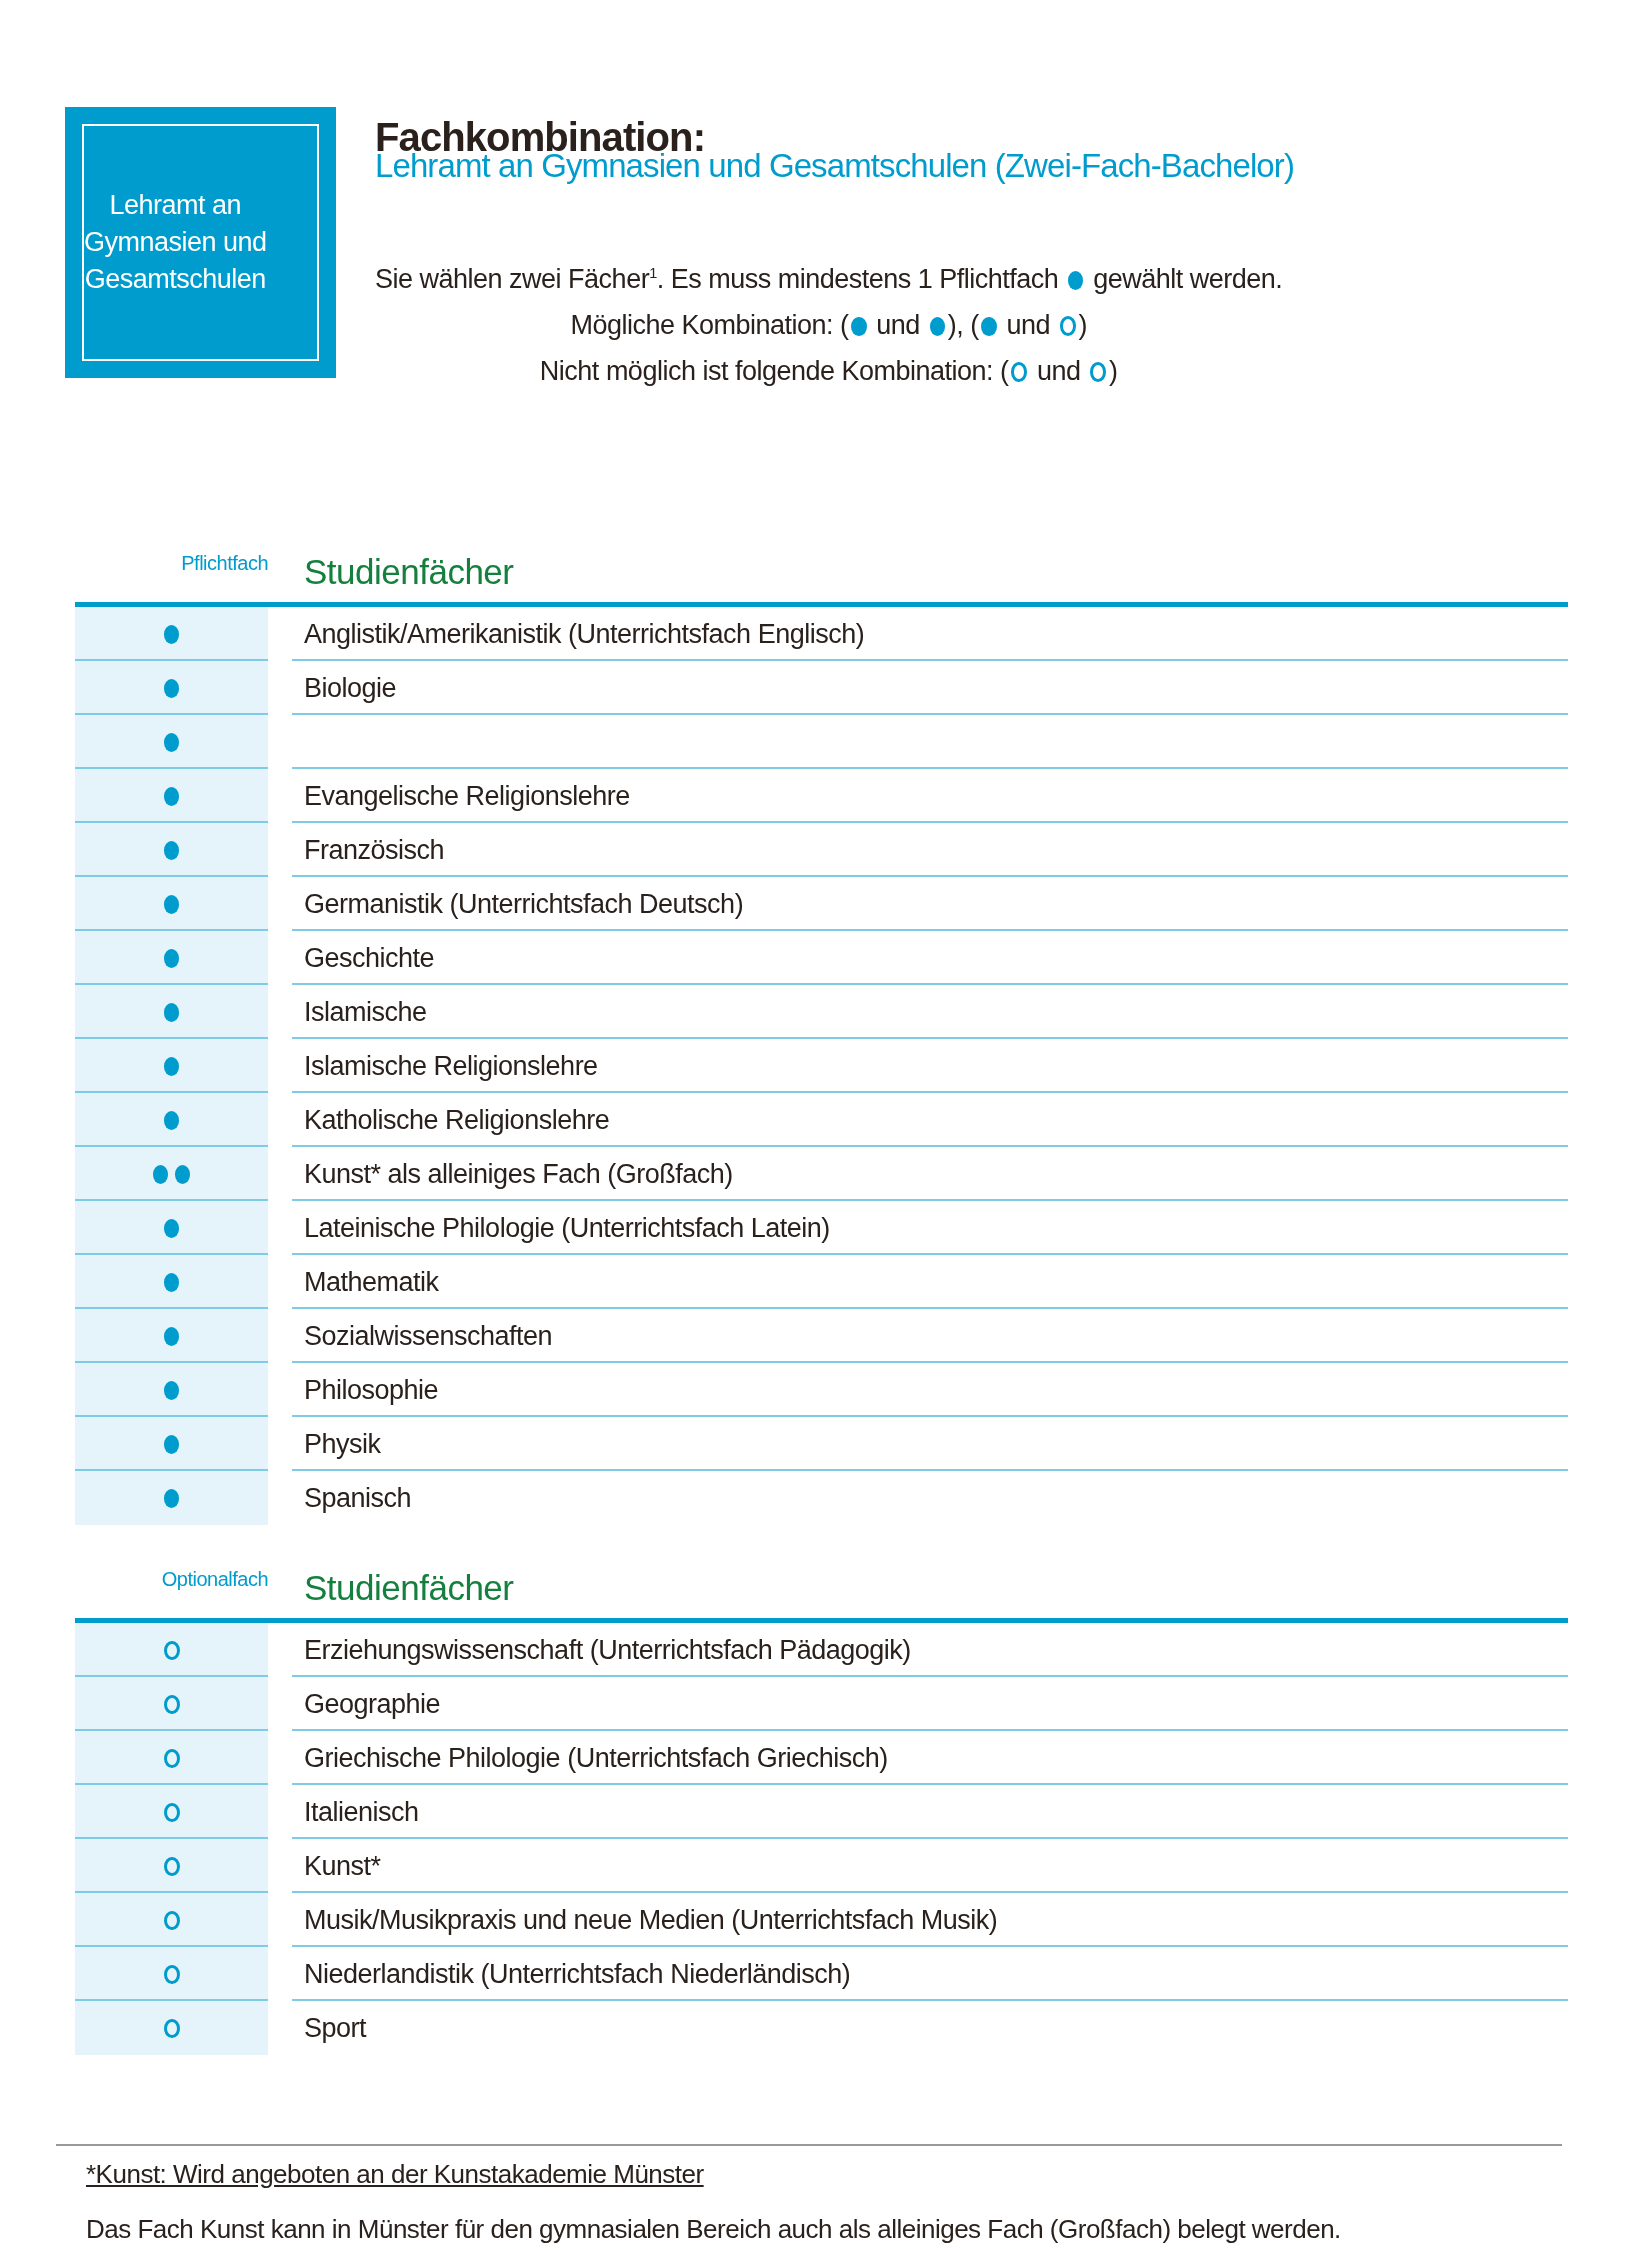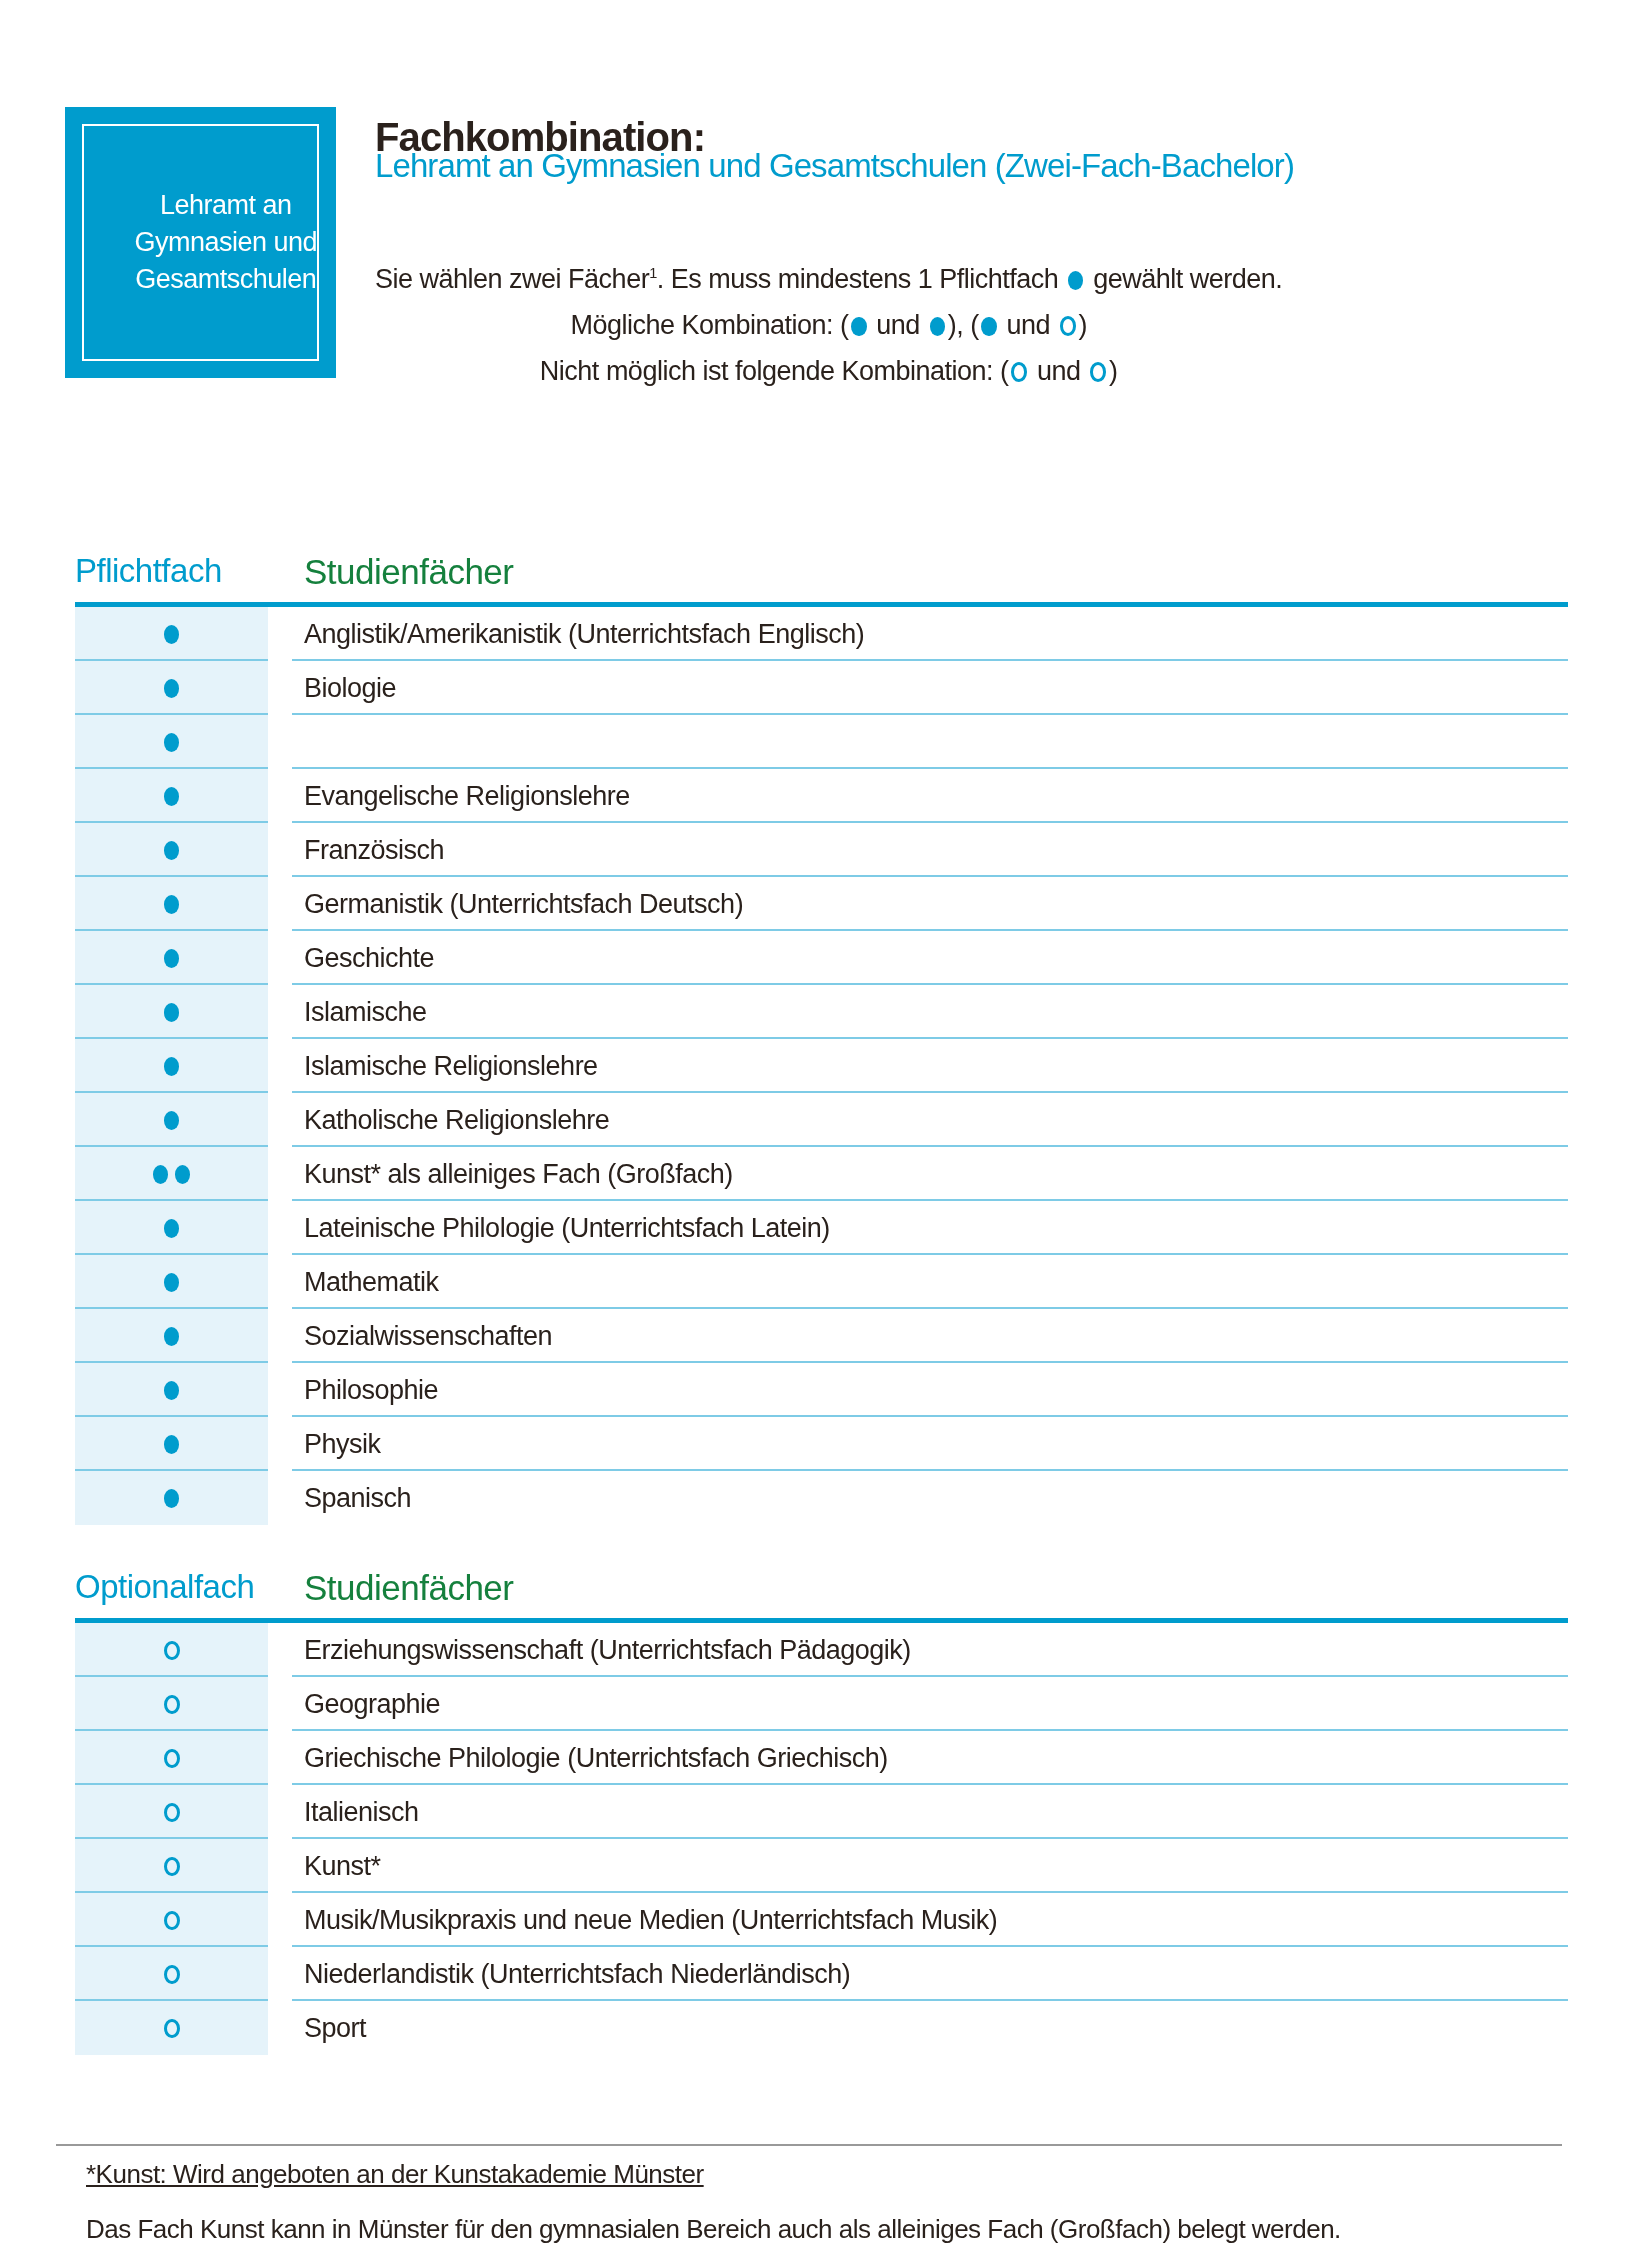--- a/index.html
+++ b/index.html
@@ -8,21 +8,21 @@
     font-family: "Liberation Sans", "DejaVu Sans", sans-serif;
     color: #2a211c;
   }
   .badge {
     position: absolute; left: 65px; top: 107px; width: 271px; height: 271px;
     background: #009ccd;
   }
   .badge-inner {
     position: absolute; left: 17px; top: 16.7px; right: 17px; bottom: 16.7px;
     border: 2.7px solid #ffffff;
-    display: flex; align-items: center; justify-content: flex-end; text-align: center;
+    display: flex; align-items: center; justify-content: flex-start; text-align: center;
   }
   .badge-text {
     color: #ffffff; font-size: 27px; line-height: 37px; white-space: pre-line;
     letter-spacing: -0.5px;
   }
   .head-title {
     position: absolute; left: 375px; top: 115px; font-size: 40px; font-weight: bold;
     color: #2a211c; letter-spacing: -0.9px; white-space: nowrap;
   }
   .head-subtitle {
@@ -40,22 +40,22 @@
     background: #009ccd; vertical-align: -1.8px; margin: 0 2.7px;
   }
   .ring {
     display: inline-block; width: 10px; height: 13.6px; border-radius: 50%;
     border: 3.2px solid #009ccd; background: transparent; vertical-align: -1.8px; margin: 0 2.7px;
   }
 
   .section { position: absolute; left: 75px; width: 1493px; }
   .sec-head { position: relative; height: 50px; }
   .sec-head .col1 {
-    position: absolute; left: 0; width: 193px; text-align: left; top: 0;
-    font-size: 33px; color: #009ccd; letter-spacing: -0.5px; white-space: nowrap;
+    position: absolute; left: 0; width: 193px; text-align: right; top: 0;
+    font-size: 20px; color: #009ccd; letter-spacing: -0.5px; white-space: nowrap;
   }
   .sec-head .col2 {
     position: absolute; left: 229px; top: 0; font-size: 35px; color: #15803d;
     letter-spacing: -0.5px; white-space: nowrap;
   }
   .thick { height: 5.4px; background: #009ccd; }
   .rows { position: relative; }
   .row { position: relative; height: 54px; }
   .row .icon-cell {
     position: absolute; left: 0; top: 0; width: 193px; height: 54px;

